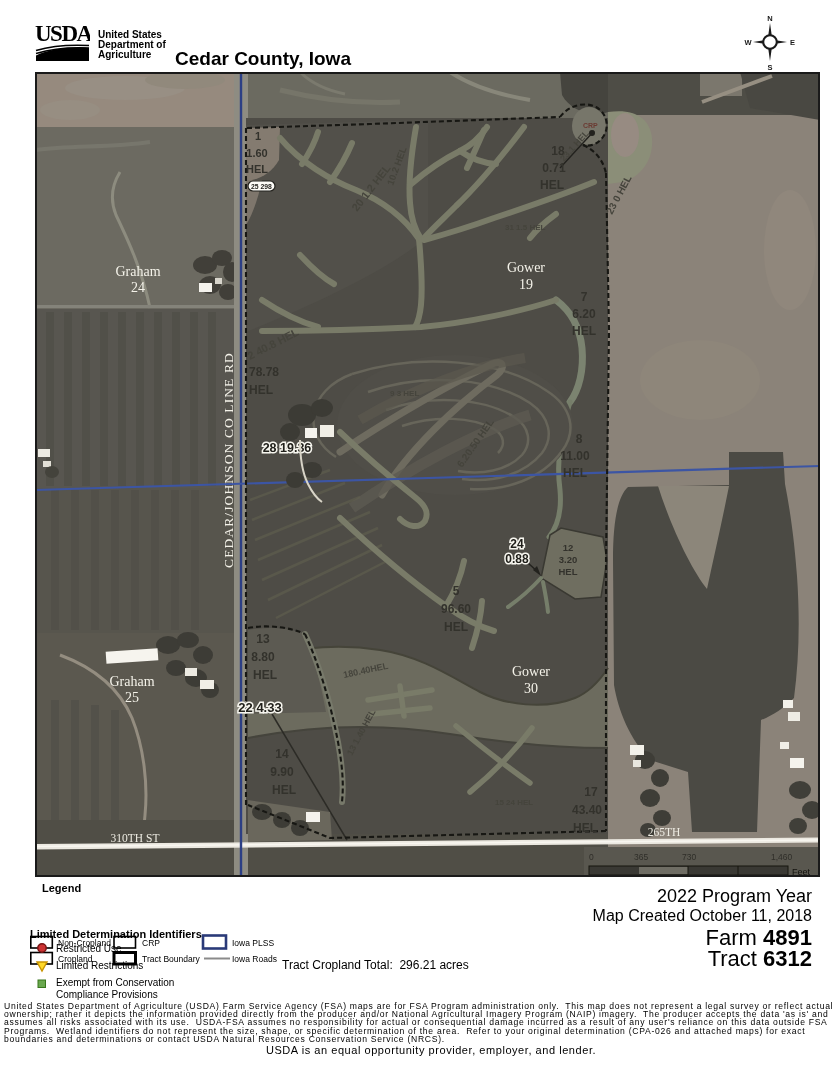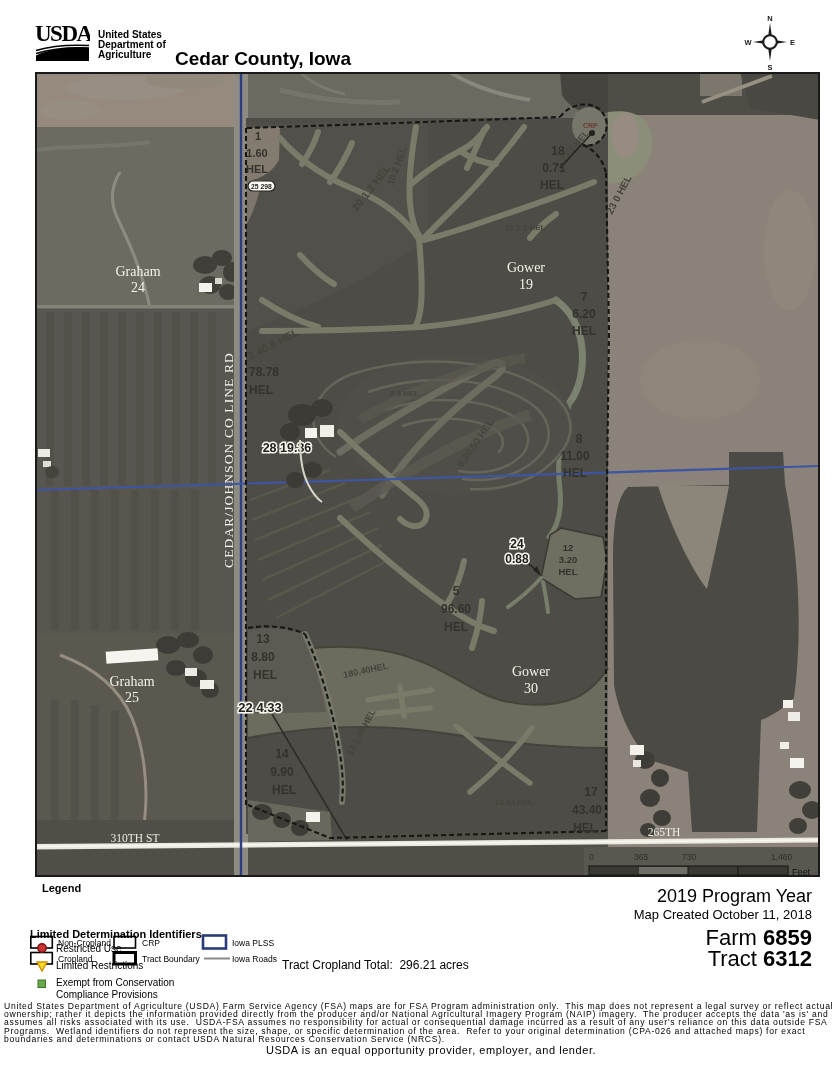--- a/index.html
+++ b/index.html
@@ -431,23 +431,23 @@
   <path d="M7,22 L17,22 L12,31 Z" fill="#ffd92a" stroke="#c99400" stroke-width="1.4"></path>
   <text x="26" y="29" font-size="10">Limited Restrictions</text>
   <rect x="8" y="40" width="7.5" height="7.5" fill="#6aa84f" stroke="#38761d" stroke-width="1"></rect>
   <text x="26" y="46" font-size="10">Exempt from Conservation</text>
   <text x="26" y="58" font-size="10">Compliance Provisions</text>
 </svg>
 </div>
 
 <div class="abs" style="left:282px;top:958px;font-size:12px;color:#000;">Tract Cropland Total:&nbsp; 296.21 acres</div>
 
-<div class="abs" style="right:22px;top:886px;font-size:18px;text-align:right;">2019 Program Year</div>
-
-<div class="abs" style="right:22px;top:907px;font-size:13px;text-align:right;margin-left:39px;">Map Created October 11, 2018</div>
-
-<div class="abs" style="right:22px;top:925px;font-size:22px;text-align:right;">Farm <b>6859</b></div>
+<div class="abs" style="right:22px;top:886px;font-size:18px;text-align:right;">2022 Program Year</div>
+
+<div class="abs" style="right:22px;top:907px;font-size:16px;text-align:right;margin-left:39px;">Map Created October 11, 2018</div>
+
+<div class="abs" style="right:22px;top:925px;font-size:22px;text-align:right;">Farm <b>4891</b></div>
 
 <div class="abs" style="right:22px;top:946px;font-size:22px;text-align:right;">Tract <b>6312</b></div>
 
 <div class="abs" style="left:4px;top:1002px;width:828px;font-size:8.6px;line-height:8.2px;letter-spacing:0.7px;color:#000;white-space:nowrap;">United States Department of Agriculture (USDA) Farm Service Agency (FSA) maps are for FSA Program administration only.&nbsp; This map does not represent a legal survey or reflect actual<br>ownership; rather it depicts the information provided directly from the producer and/or National Agricultural Imagery Program (NAIP) imagery.&nbsp; The producer accepts the data 'as is' and<br>assumes all risks associated with its use.&nbsp; USDA-FSA assumes no responsibility for actual or consequential damage incurred as a result of any user's reliance on this data outside FSA<br>Programs.&nbsp; Wetland identifiers do not represent the size, shape, or specific determination of the area.&nbsp; Refer to your original determination (CPA-026 and attached maps) for exact<br>boundaries and determinations or contact USDA Natural Resources Conservation Service (NRCS).</div>
 
 <div class="abs" style="left:14px;top:1044px;width:834px;text-align:center;font-size:11px;letter-spacing:0.55px;color:#000;">USDA is an equal opportunity provider, employer, and lender.</div>
 
 </body></html>

